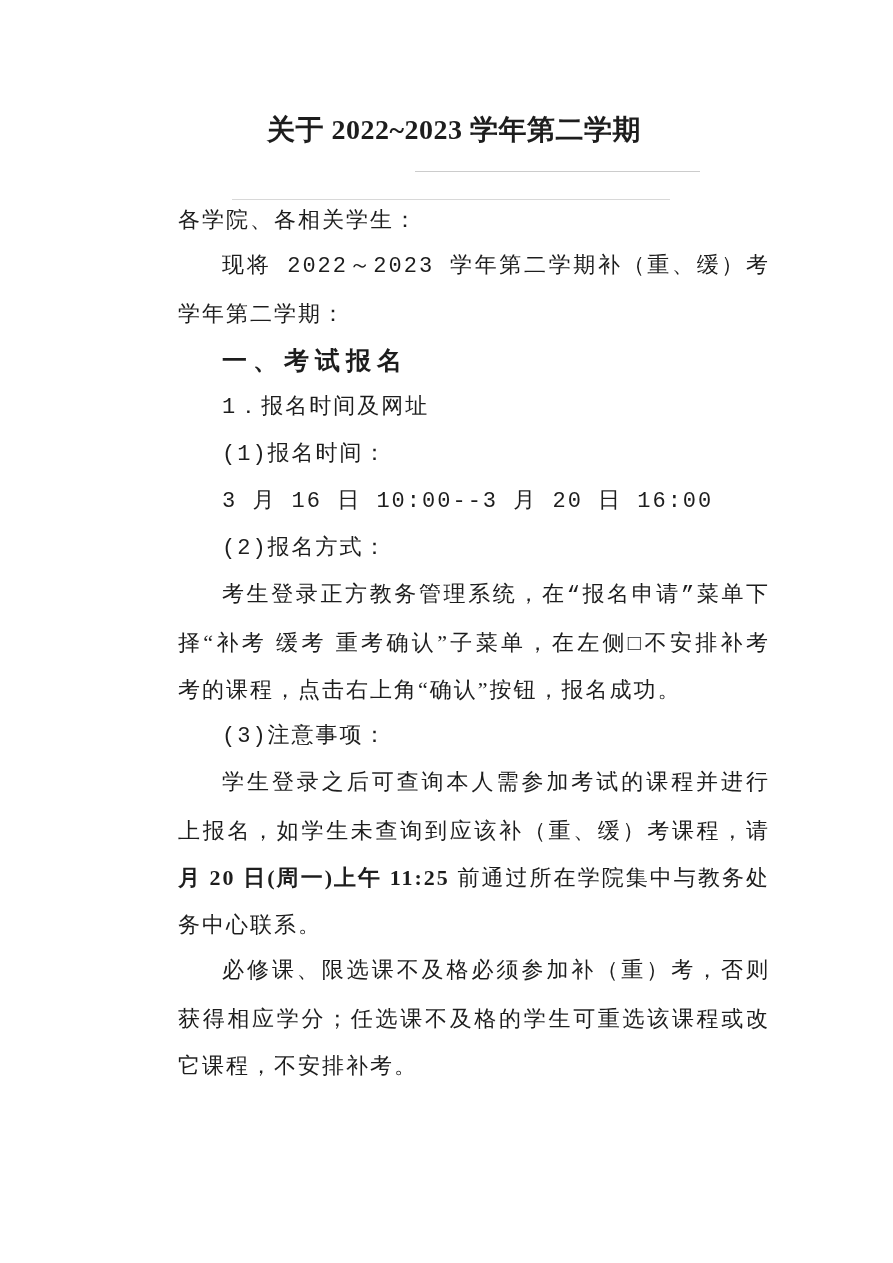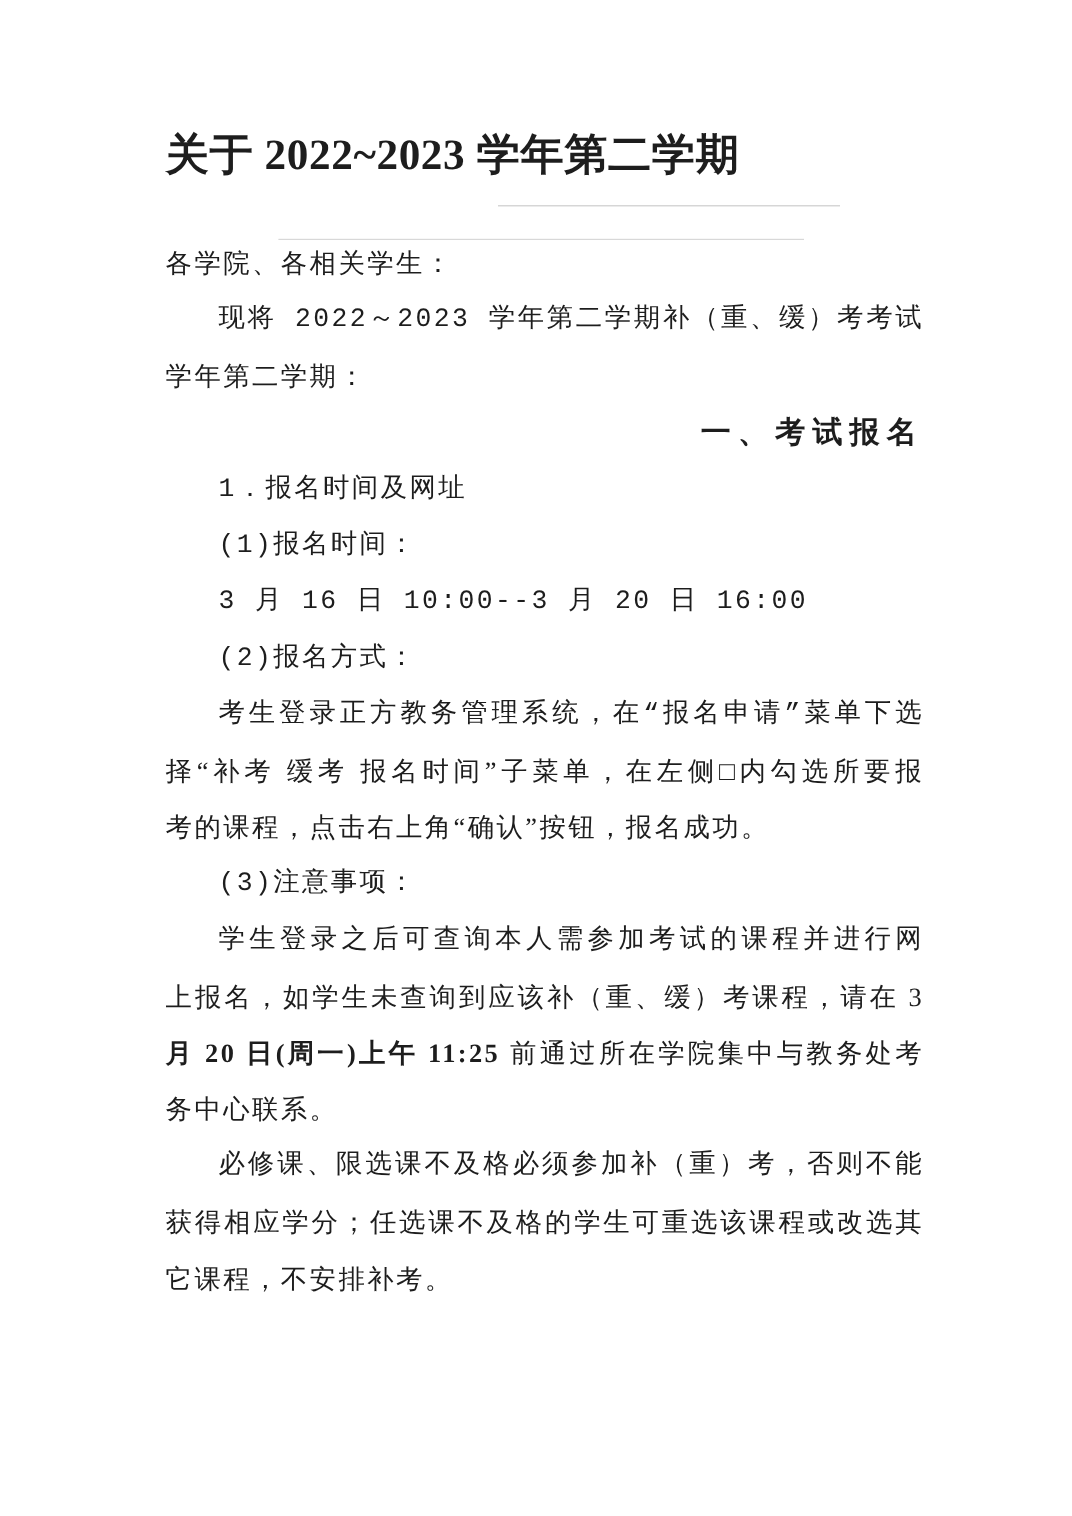--- a/index.html
+++ b/index.html
@@ -12,47 +12,47 @@
     color: #1d1d1d;
     overflow: hidden;
   }
   .doc {
     position: absolute;
     left: 138px;
     top: 106px;
     width: 632px;
   }
   .title-block {
-    text-align: left;
+    text-align: center;
     font-weight: 700;
-    font-size: 36px;
+    font-size: 28px;
     line-height: 47px;
     letter-spacing: 0.5px;
     margin-bottom: 43px;
   }
   .bodytext {
     font-size: 22px;
     line-height: 47px;
     letter-spacing: 2px;
   }
   .line {
     height: 47px;
     overflow: hidden;
+    margin-left: 40px;
   }
   .indent { padding-left: 44px; font-family: Liberation Mono, monospace; }
   .full {
     text-align: justify;
     text-align-last: justify;
   }
   .heading {
     font-family: "Liberation Sans", "DejaVu Sans", sans-serif;
     font-weight: 700;
     font-size: 25px;
     letter-spacing: 6px;
-    text-align: right;
   }
   .bold { font-weight: 700; }
   .artifact {
     position: absolute;
     height: 1px;
     background: #cccccc;
   }
   .a1 { left: 415px; top: 171px; width: 285px; }
   .a2 { left: 232px; top: 199px; width: 438px; background: #d8d8d8; }
 </style>
@@ -73,21 +73,21 @@
     <div class="bodytext">
       <div class="line">各学院、各相关学生：</div>
       <div class="line indent full">现将 2022～2023 学年第二学期补（重、缓）考考试相</div>
       <div class="line">学年第二学期：</div>
       <div class="line indent heading">一、考试报名</div>
       <div class="line indent">1．报名时间及网址</div>
       <div class="line indent">(1)报名时间：</div>
       <div class="line indent">3 月 16 日 10:00--3 月 20 日 16:00</div>
       <div class="line indent">(2)报名方式：</div>
       <div class="line indent full">考生登录正方教务管理系统，在“报名申请”菜单下选</div>
-      <div class="line full">择“补考 缓考 报名时间”子菜单，在左侧□内勾选所要报</div>
+      <div class="line full">择“补考 缓考 重考确认”子菜单，在左侧□不安排补考</div>
       <div class="line">考的课程，点击右上角“确认”按钮，报名成功。</div>
       <div class="line indent">(3)注意事项：</div>
       <div class="line indent full">学生登录之后可查询本人需参加考试的课程并进行网</div>
       <div class="line full">上报名，如学生未查询到应该补（重、缓）考课程，请在 3</div>
       <div class="line full"><span class="bold">月 20 日(周一)上午 11:25 </span><span>前通过所在学院集中与教务处考</span></div>
       <div class="line">务中心联系。</div>
       <div class="line indent full">必修课、限选课不及格必须参加补（重）考，否则不能</div>
       <div class="line full">获得相应学分；任选课不及格的学生可重选该课程或改选其</div>
       <div class="line">它课程，不安排补考。</div>
     </div>

